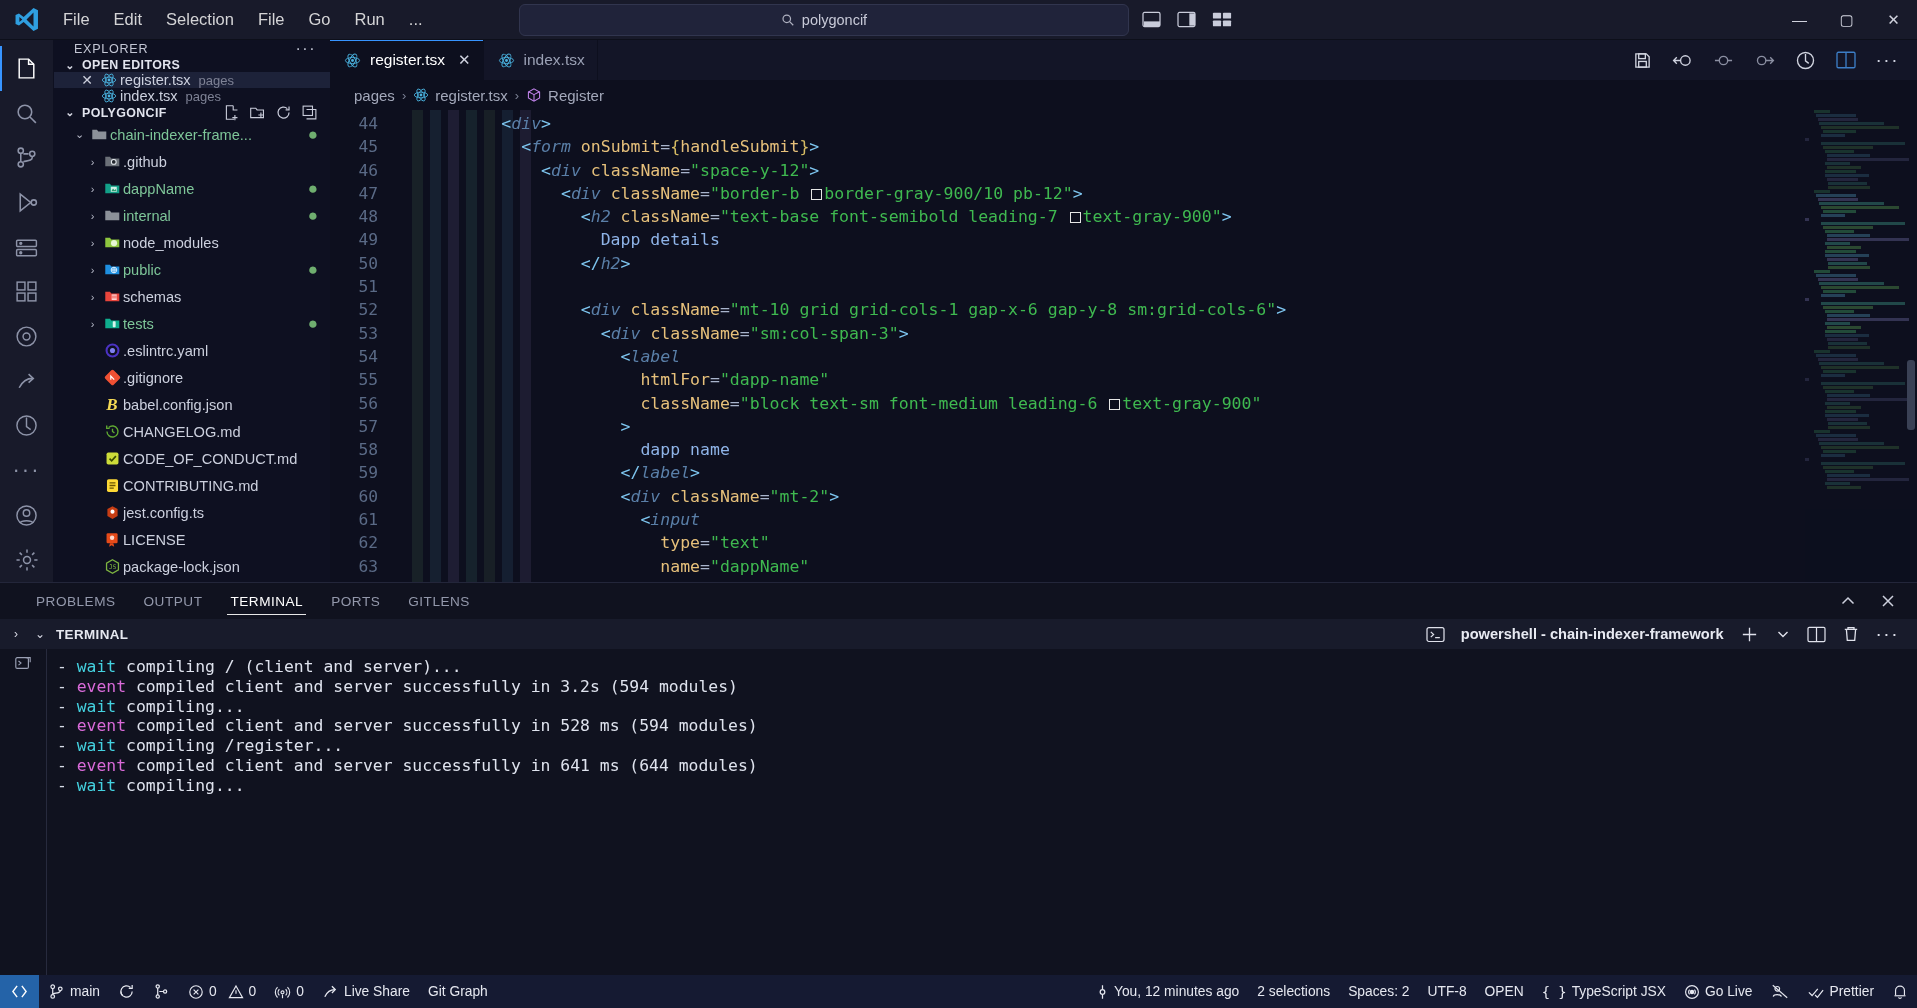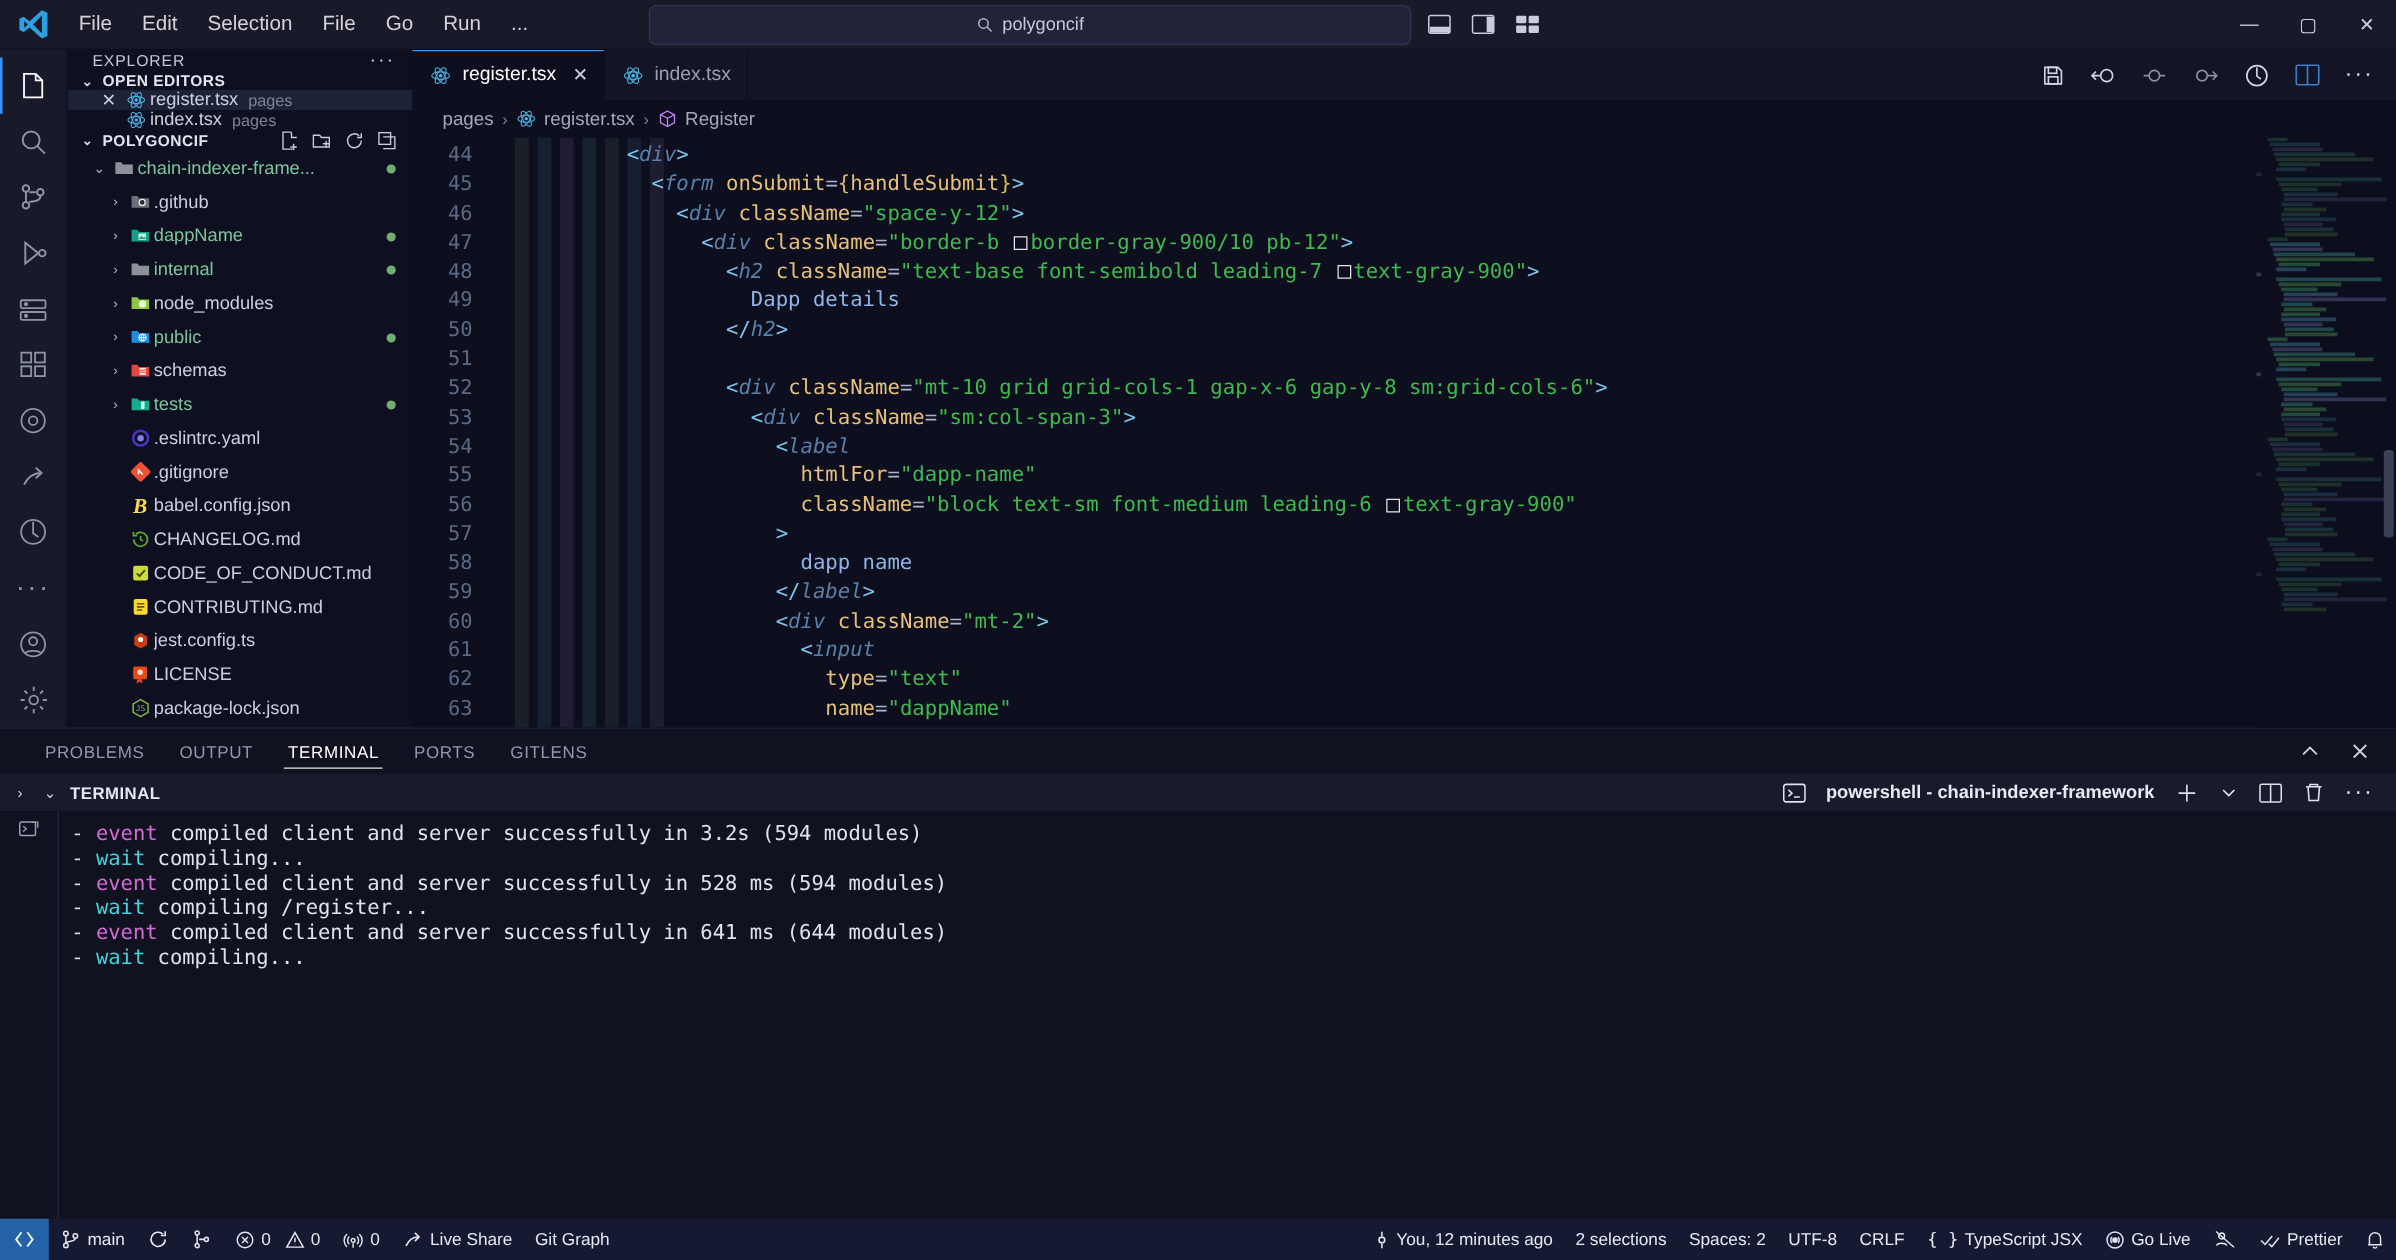--- a/index.html
+++ b/index.html
@@ -914,20 +914,21 @@
     <div class="term-gutter">
       <span class="gi">
         <svg width="18" height="17" viewBox="0 0 20 18">
             <rect x="2" y="2.5" width="14" height="12" rx="1.6" fill="none" stroke="#9aa0b4" stroke-width="1.3"></rect>
             <path d="M5 6.2 7.8 8.5 5 10.8" stroke="#9aa0b4" stroke-width="1.2" fill="none"></path>
             <path d="M13 2.5h5v5" stroke="#9aa0b4" stroke-width="1.2" fill="none"></path>
           </svg>
       </span>
     </div>
     <div class="term-out" id="termout">
+        <div class="ln"><span class="c-dash">- </span><span class="c-wait">wait </span><span class="c-txt">compiling / (client and server)...</span></div>
         <div class="ln"><span class="c-dash">- </span><span class="c-event">event </span><span class="c-txt">compiled client and server successfully in 3.2s (594 modules)</span></div>
         <div class="ln"><span class="c-dash">- </span><span class="c-wait">wait </span><span class="c-txt">compiling...</span></div>
         <div class="ln"><span class="c-dash">- </span><span class="c-event">event </span><span class="c-txt">compiled client and server successfully in 528 ms (594 modules)</span></div>
         <div class="ln"><span class="c-dash">- </span><span class="c-wait">wait </span><span class="c-txt">compiling /register...</span></div>
         <div class="ln"><span class="c-dash">- </span><span class="c-event">event </span><span class="c-txt">compiled client and server successfully in 641 ms (644 modules)</span></div>
         <div class="ln"><span class="c-dash">- </span><span class="c-wait">wait </span><span class="c-txt">compiling...</span></div>
       </div>
   </div>
 </div>
 
@@ -998,21 +999,21 @@
     <div class="si">
       <svg width="13" height="16" viewBox="0 0 14 18" fill="none" stroke="#e6e8f0" stroke-width="1.4">
           <circle cx="7" cy="9" r="2.6"></circle>
           <path d="M7 1.5v4M7 12.5v4"></path>
         </svg>
       <span>You, 12 minutes ago</span>
     </div>
     <div class="si">2 selections</div>
     <div class="si">Spaces: 2</div>
     <div class="si">UTF-8</div>
-    <div class="si">CRLF</div>
+    <div class="si">OPEN</div>
     <div class="si">
       <span style="font-family:'DejaVu Sans Mono',monospace">{ }</span>
       <span>TypeScript JSX</span>
     </div>
     <div class="si">
       <svg width="16" height="16" viewBox="0 0 18 18" fill="none" stroke="#e6e8f0" stroke-width="1.3">
           <circle cx="9" cy="9" r="7.2"></circle>
           <circle cx="9" cy="9" r="1.9" fill="#e6e8f0"></circle>
           <path d="M6.3 6.3a3.8 3.8 0 0 0 0 5.4M11.7 6.3a3.8 3.8 0 0 1 0 5.4"></path>
         </svg>

